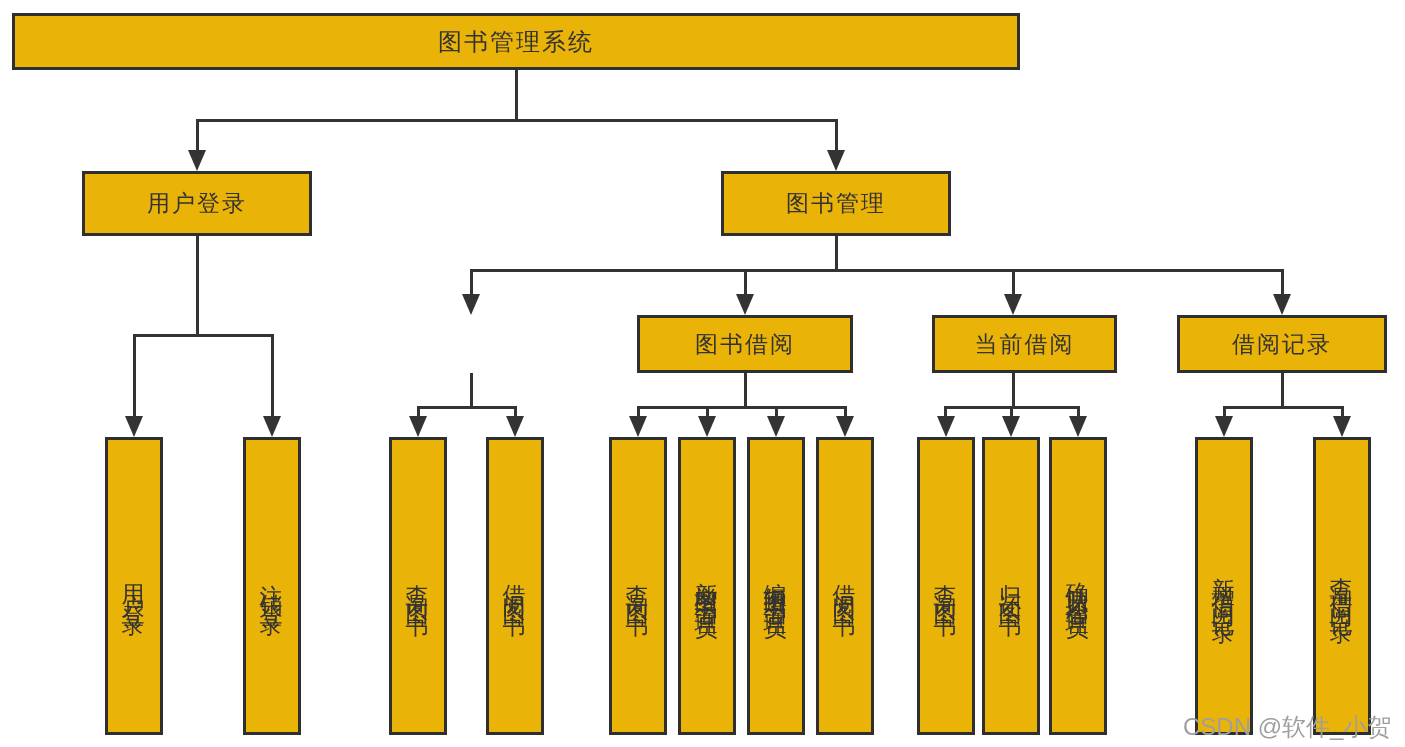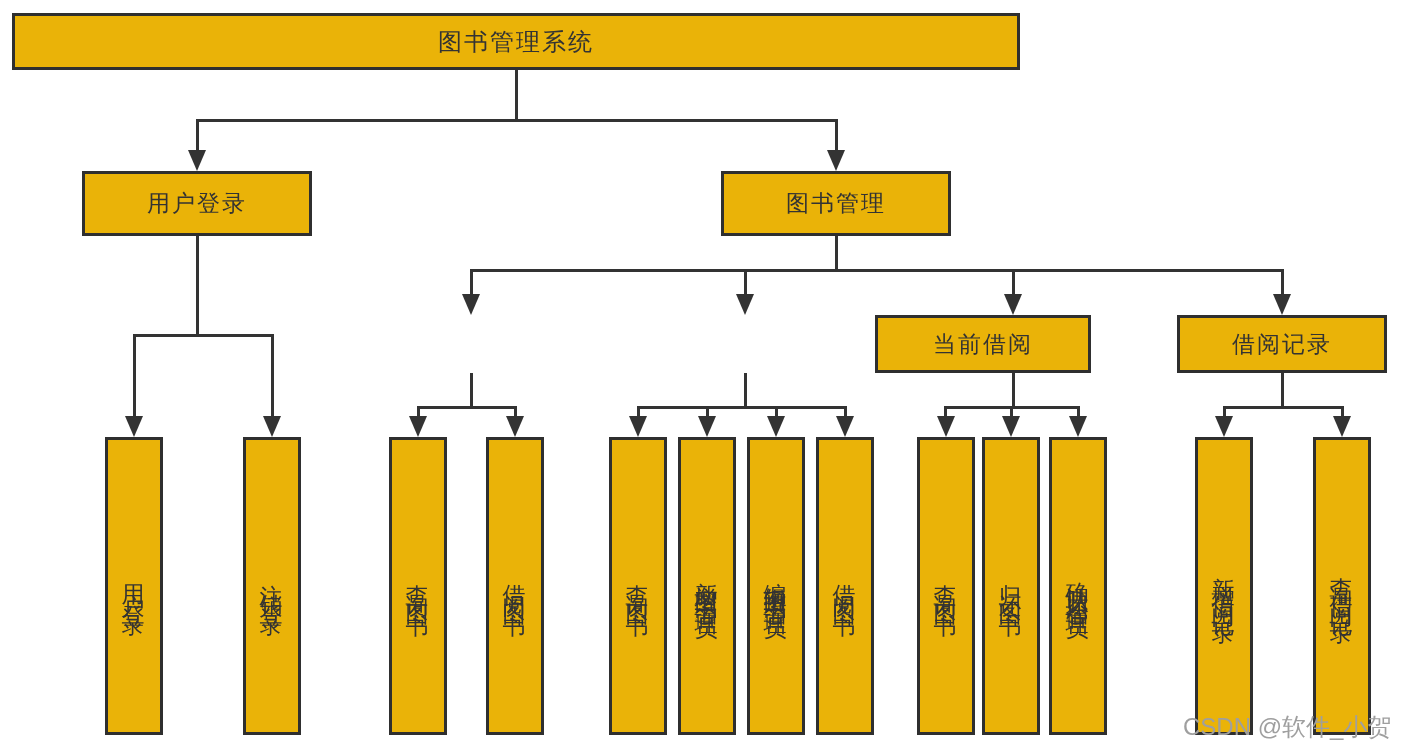--- a/index.html
+++ b/index.html
@@ -62,21 +62,22 @@
   <div class="hline" style="left:470px;top:269px;width:813px"></div>
   <div class="vline" style="left:470px;top:269px;height:26px"></div>
   <div class="arrow" style="left:462px;top:294px"></div>
   <div class="vline" style="left:744px;top:269px;height:26px"></div>
   <div class="arrow" style="left:736px;top:294px"></div>
   <div class="vline" style="left:1012px;top:269px;height:26px"></div>
   <div class="arrow" style="left:1004px;top:294px"></div>
   <div class="vline" style="left:1281px;top:269px;height:26px"></div>
   <div class="arrow" style="left:1273px;top:294px"></div>
 
-  <div class="box" style="left:875px;top:315px;width:216px;height:58px">当前借阅</div>
+  <div class="box" style="left:637px;top:315px;width:216px;height:58px">图书借阅</div>
+  <div class="box" style="left:932px;top:315px;width:185px;height:58px">当前借阅</div>
   <div class="box" style="left:1177px;top:315px;width:210px;height:58px">借阅记录</div>
 
   <div class="vline" style="left:470px;top:373px;height:35px"></div>
   <div class="hline" style="left:417px;top:406px;width:100px"></div>
   <div class="vline" style="left:417px;top:406px;height:12px"></div>
   <div class="arrow" style="left:409px;top:416px"></div>
   <div class="vline" style="left:514px;top:406px;height:12px"></div>
   <div class="arrow" style="left:506px;top:416px"></div>
 
   <div class="vline" style="left:744px;top:373px;height:35px"></div>

